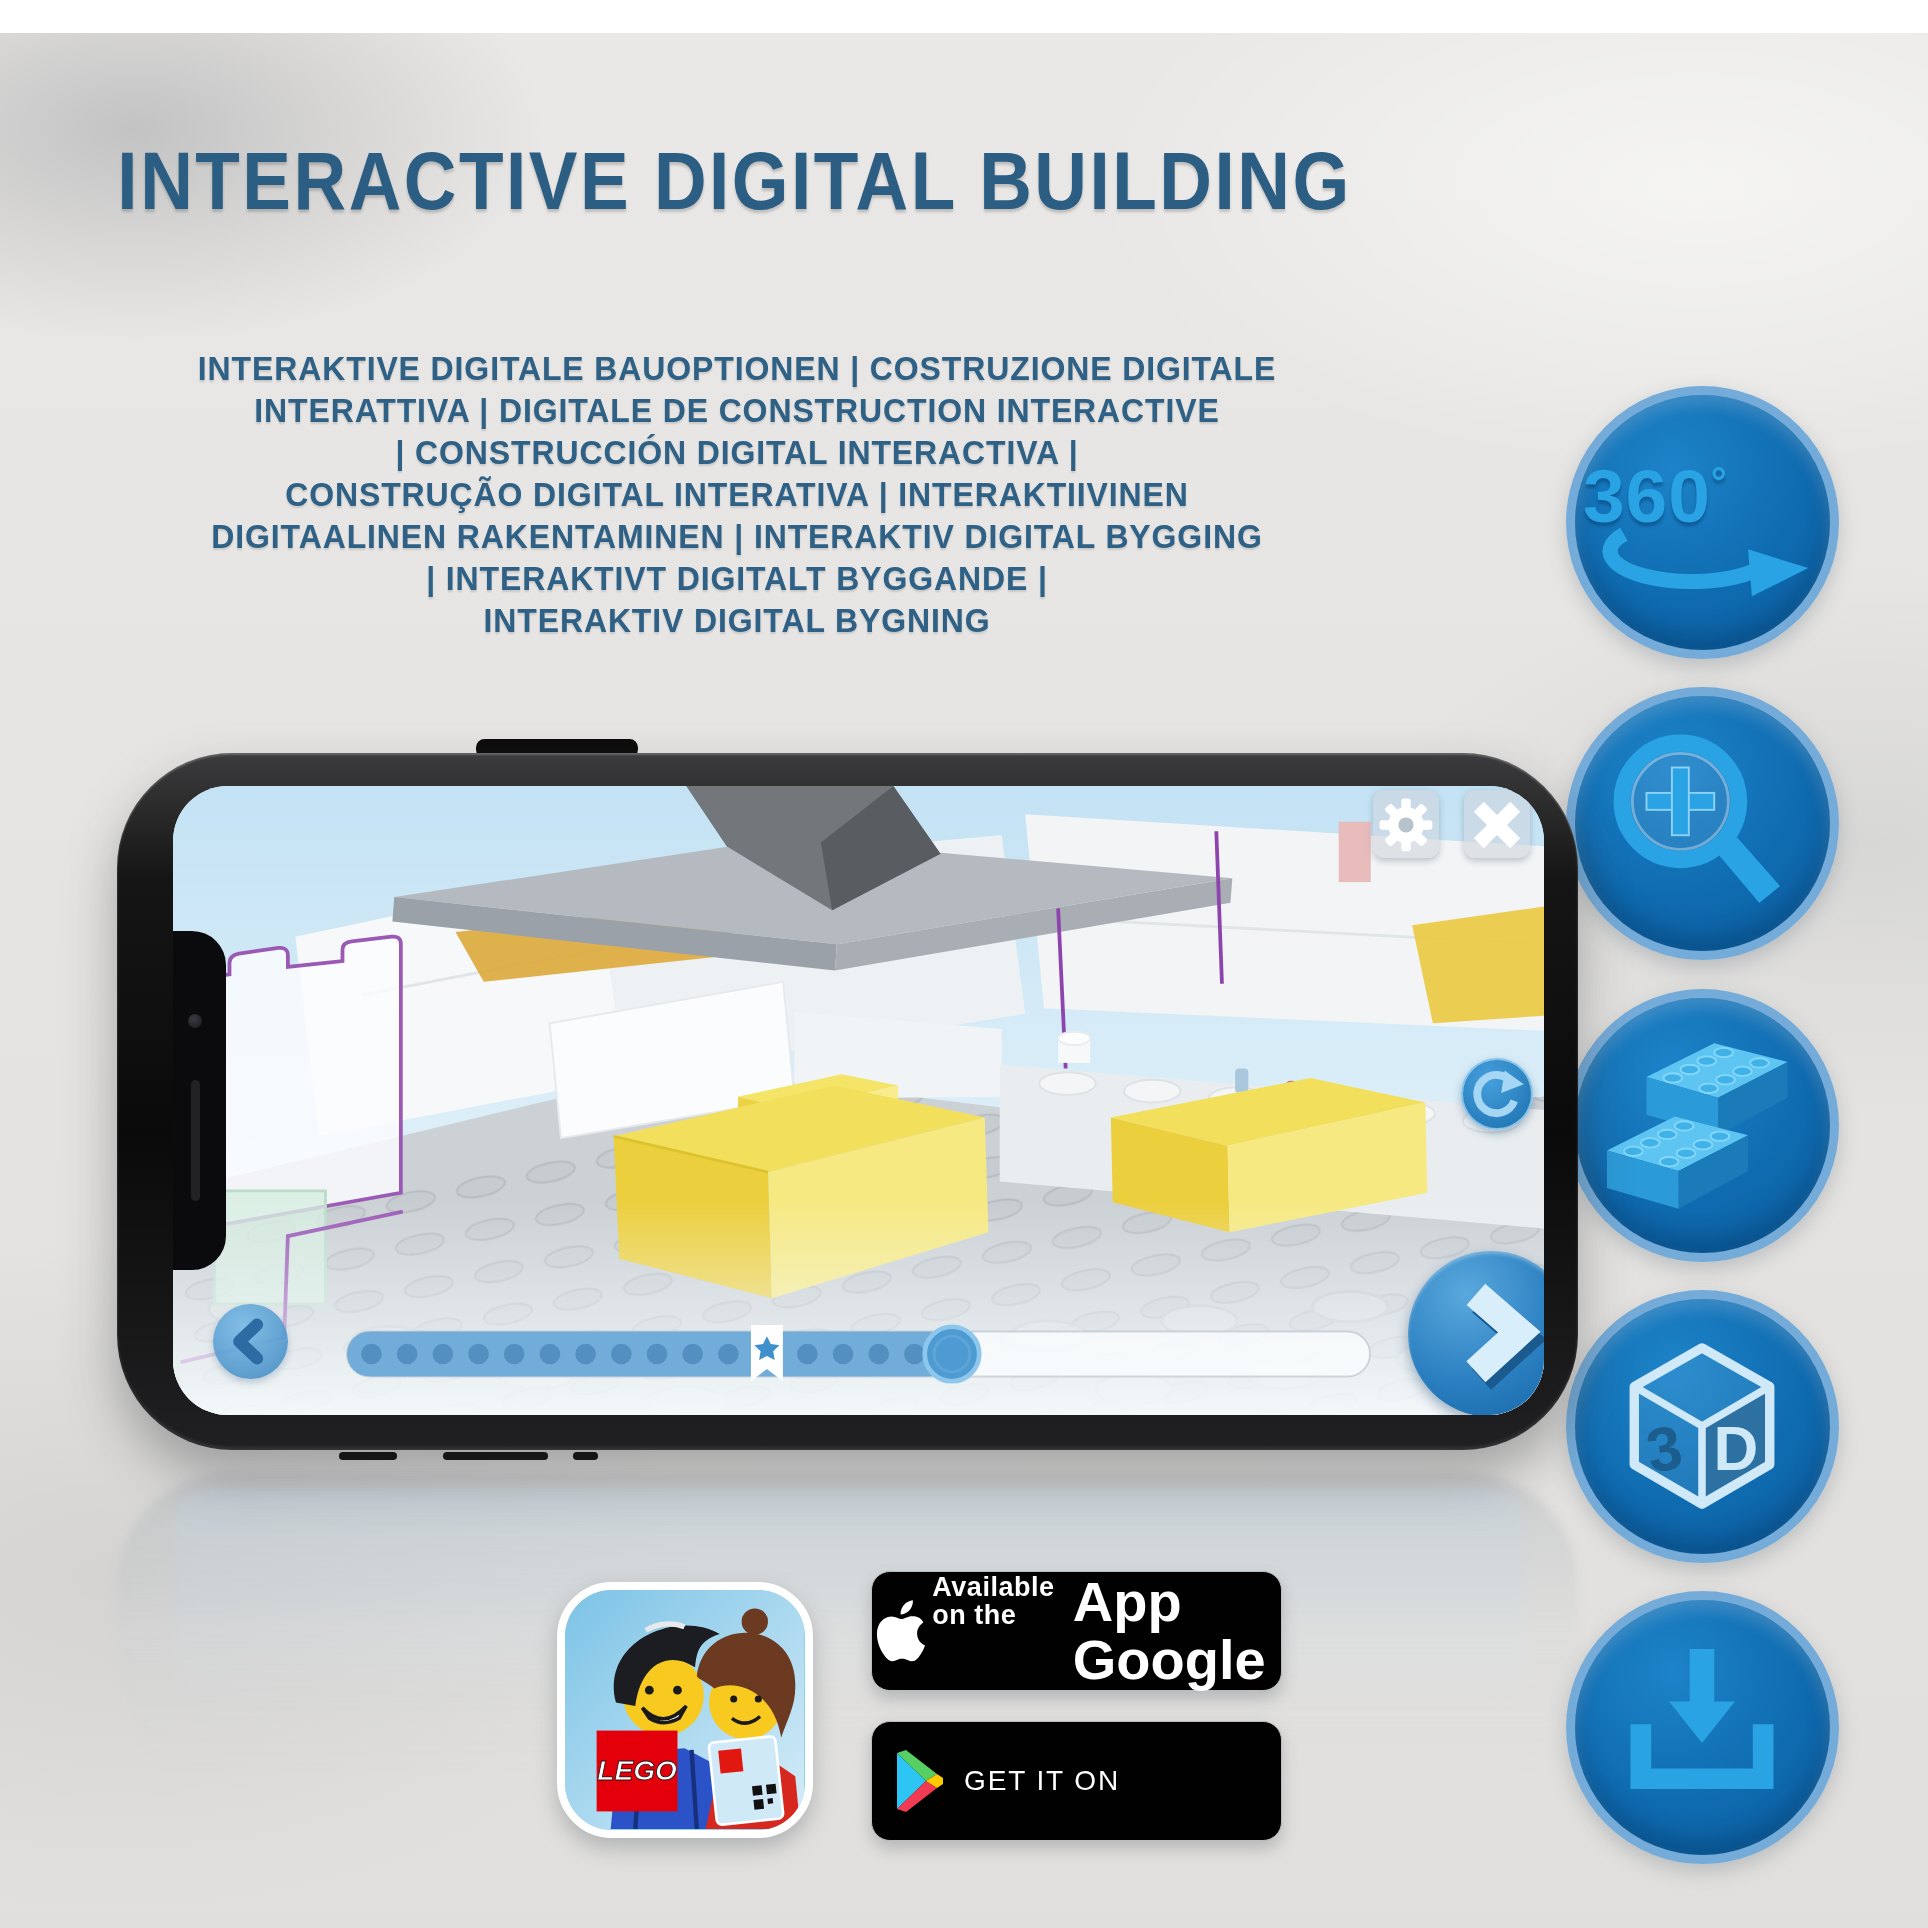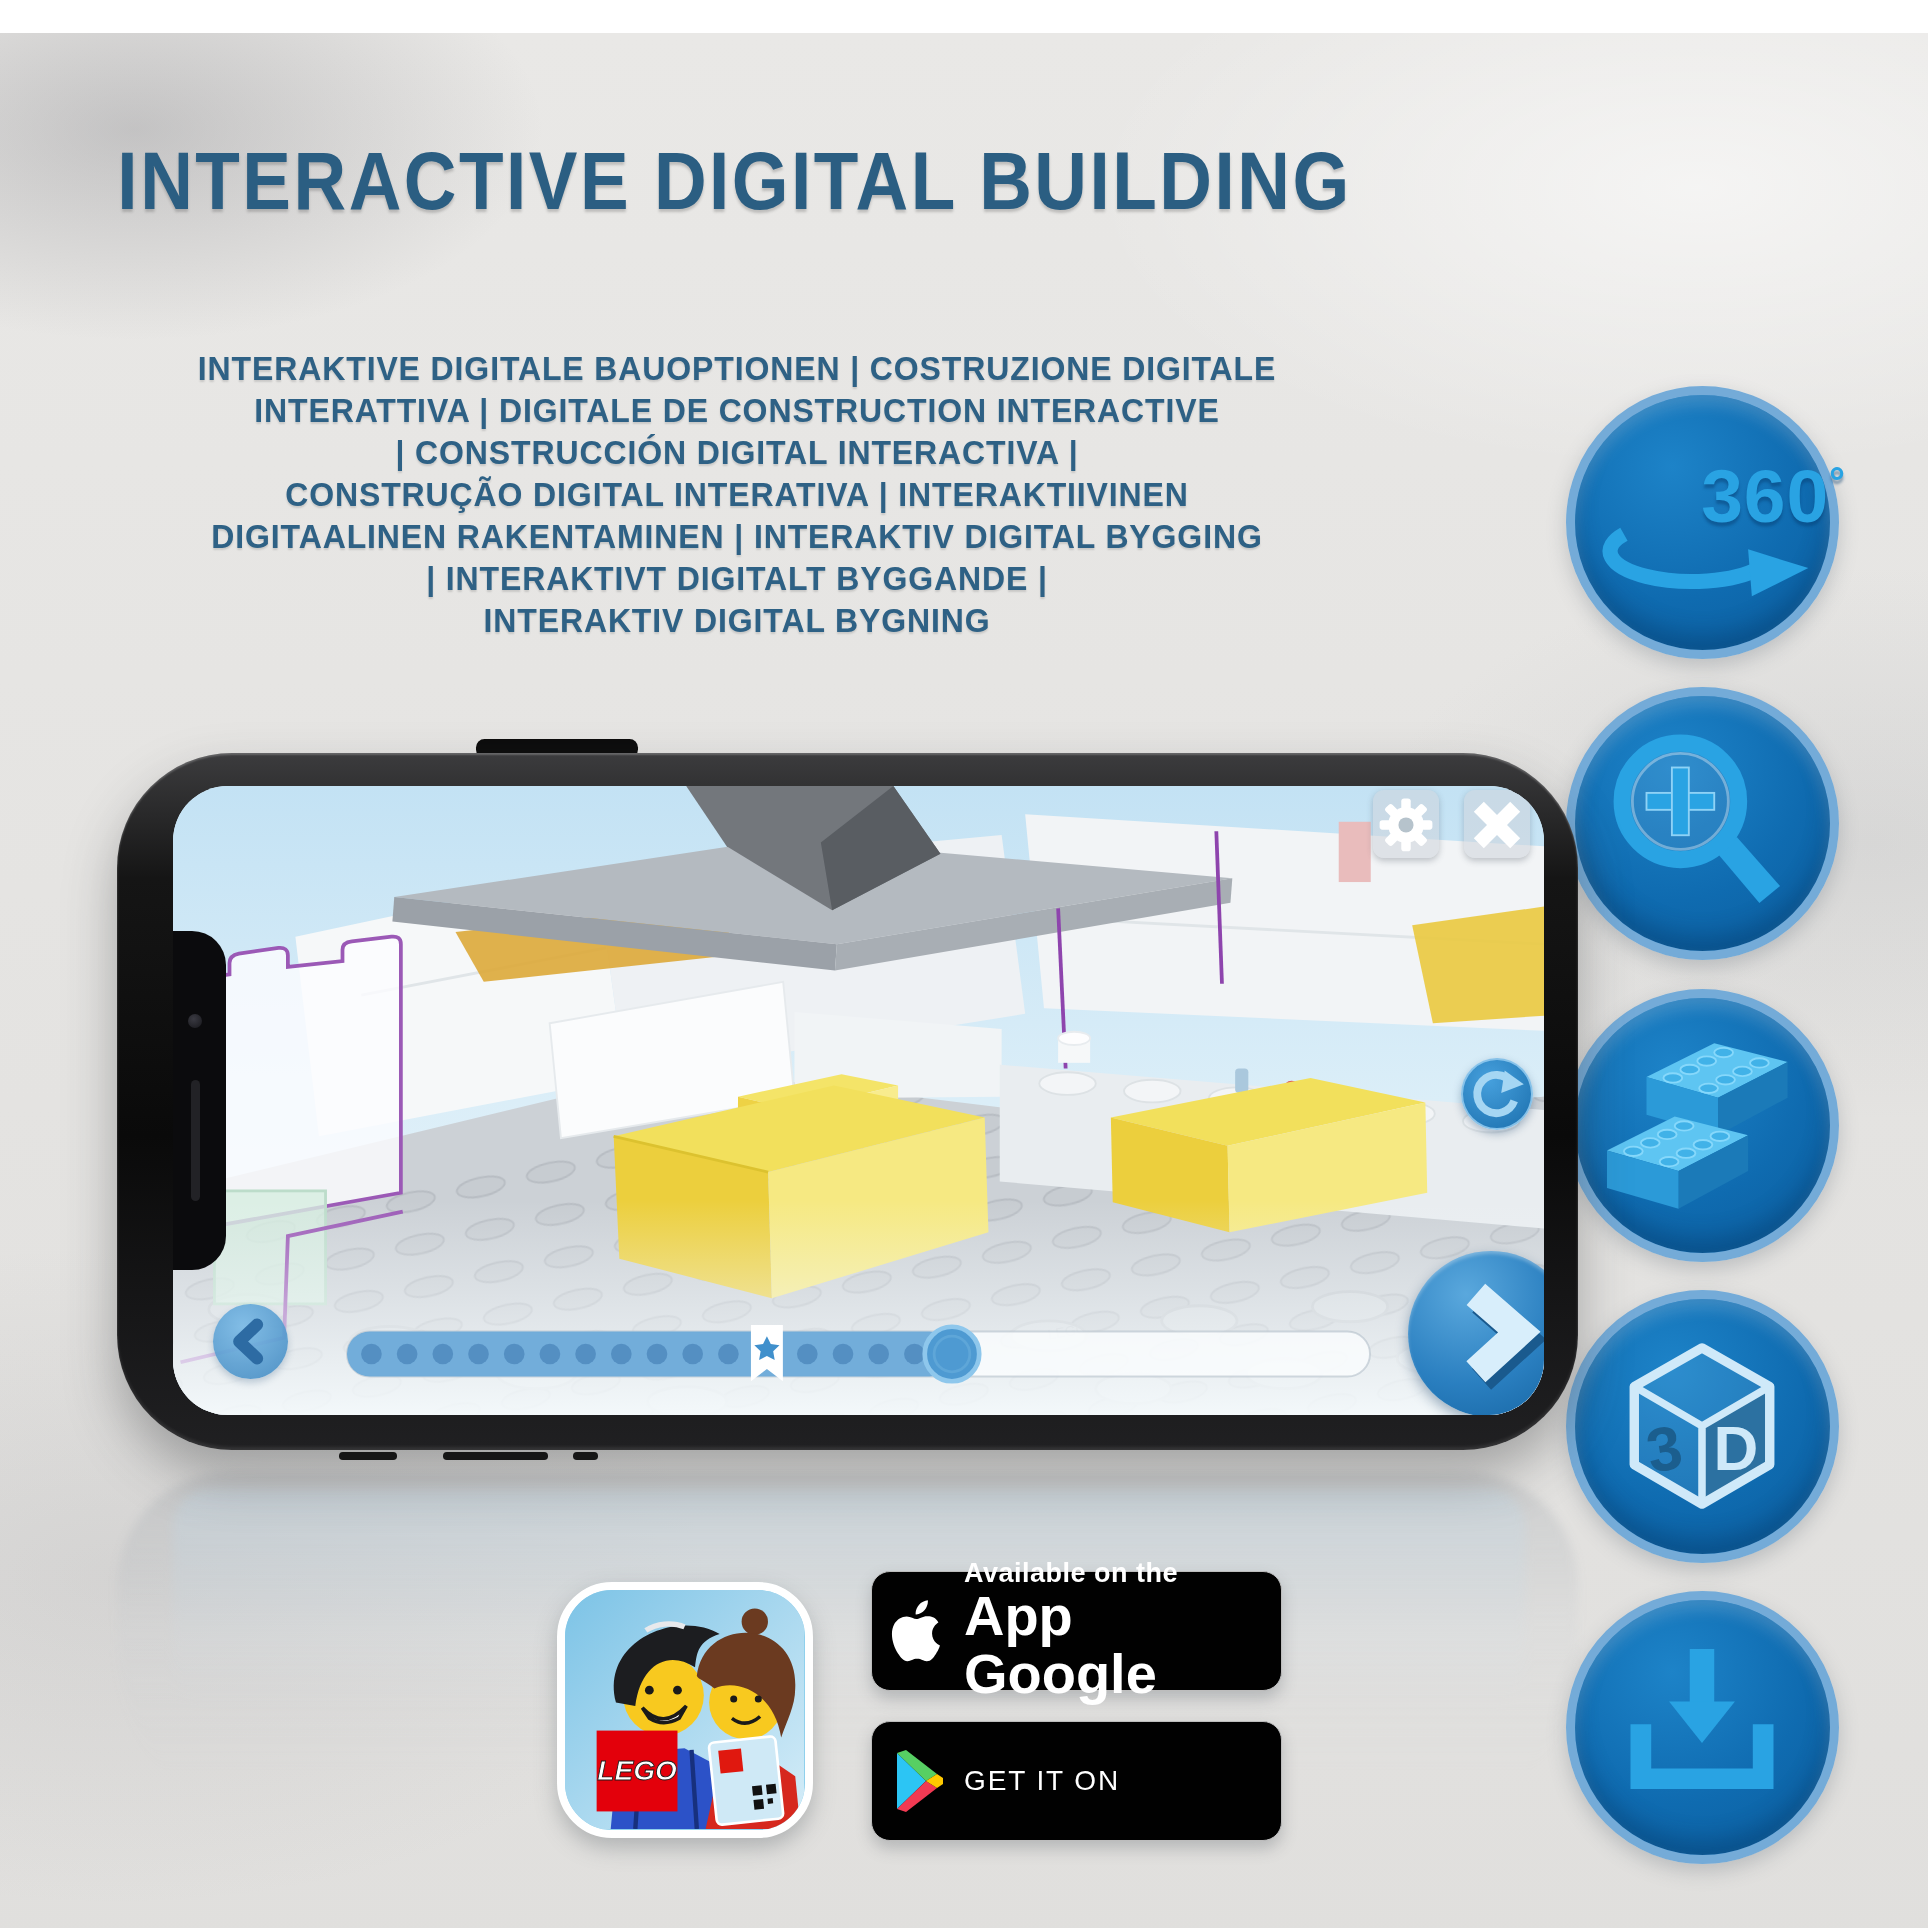--- a/index.html
+++ b/index.html
@@ -18,21 +18,21 @@
     text-shadow:0 2.8px 2.8px rgba(40,40,40,.22);white-space:nowrap;}
   .subtitle{position:absolute;top:315px;left:121px;width:1232px;text-align:center;
     color:#2e6185;font-weight:700;font-size:33px;line-height:42px;letter-spacing:0.9px;
     transform:scaleX(.97);text-shadow:0 1.9px 1.9px rgba(50,50,50,.16);}
   
   .fcircle{position:absolute;left:1566px;width:273px;height:273px;border-radius:50%;
     background:radial-gradient(circle at 38% 28%, #1d83c8, #0f6bb0 55%, #0b5c9c);
     border:9.4px solid #74abd8;box-sizing:border-box;
     box-shadow:inset 0 9.4px 15px rgba(255,255,255,.18), inset 0 -15px 22.6px rgba(4,40,80,.30), 0 7.5px 19px rgba(90,100,110,.28);}
   .fcircle svg{position:absolute;left:0;top:0;width:254px;height:254px;}
-  .deg360{position:absolute;top:58px;left:17px;width:254px;text-align:right;
+  .deg360{position:absolute;top:58px;left:8px;width:254px;text-align:left;
     color:#29a3e3;font-weight:700;font-size:75px;letter-spacing:0.9px;
     text-shadow:0 3.8px 2.8px rgba(6,60,110,.45);}
   .deg360 sup{font-size:40px;vertical-align:26px;}
   
   .power-btn{position:absolute;left:476px;top:706px;width:162px;height:19px;border-radius:8.5px;background:#0c0c0c;}
   .reflection{position:absolute;left:117px;top:1439px;width:1461px;height:377px;border-radius:113px 113px 207px 207px;
     background:linear-gradient(180deg, rgba(158,164,170,.42), rgba(198,203,208,.20) 42%, rgba(224,224,222,0) 80%);
     filter:blur(4.7px);opacity:.75;}
   .reflection .ghost{position:absolute;left:56px;top:17px;width:1352px;height:217px;border-radius:38px;
     background:linear-gradient(180deg, rgba(186,213,231,.40), rgba(210,225,236,.12) 70%, transparent);}
@@ -63,21 +63,21 @@
     box-shadow:0 5.6px 13px rgba(20,60,100,.4), inset 0 2.8px 3.8px rgba(255,255,255,.3);}
   .progress{position:absolute;left:173px;top:537px;width:1025px;height:62px;}
   
   .app-icon{position:absolute;left:557px;top:1549px;width:256px;height:256px;border-radius:55px;
     border:8.5px solid #fff;box-sizing:border-box;overflow:hidden;background:#8fd0ec;
     box-shadow:0 9.4px 21px rgba(90,96,104,.35);}
   .badge{position:absolute;left:871px;width:411px;height:120px;background:#010101;
     border:1.9px solid #bdbdbd;border-radius:19px;box-sizing:border-box;
     display:flex;align-items:center;box-shadow:0 7.5px 15px rgba(90,96,104,.30);}
   .badge .logo{width:92px;display:flex;justify-content:center;align-items:center;}
-  .badge .txt{display:flex;flex-direction:column;color:#fff;line-height:1.04;}
+  .badge .txt{display:flex;flex-direction:row;color:#fff;line-height:1.04;}
   .badge .tagline{font-size:27px;font-weight:600;letter-spacing:0.5px;}
   .badge.gp .tagline{font-size:28px;letter-spacing:1.9px;font-weight:400;}
   .badge .store{font-size:56px;font-weight:600;letter-spacing:0;}
   .badge.gp .store{font-size:53px;font-weight:500;}
   svg text{font-family:"Liberation Sans",sans-serif;}
 </style>
 </head>
 <body>
 
 <div id="stage">

